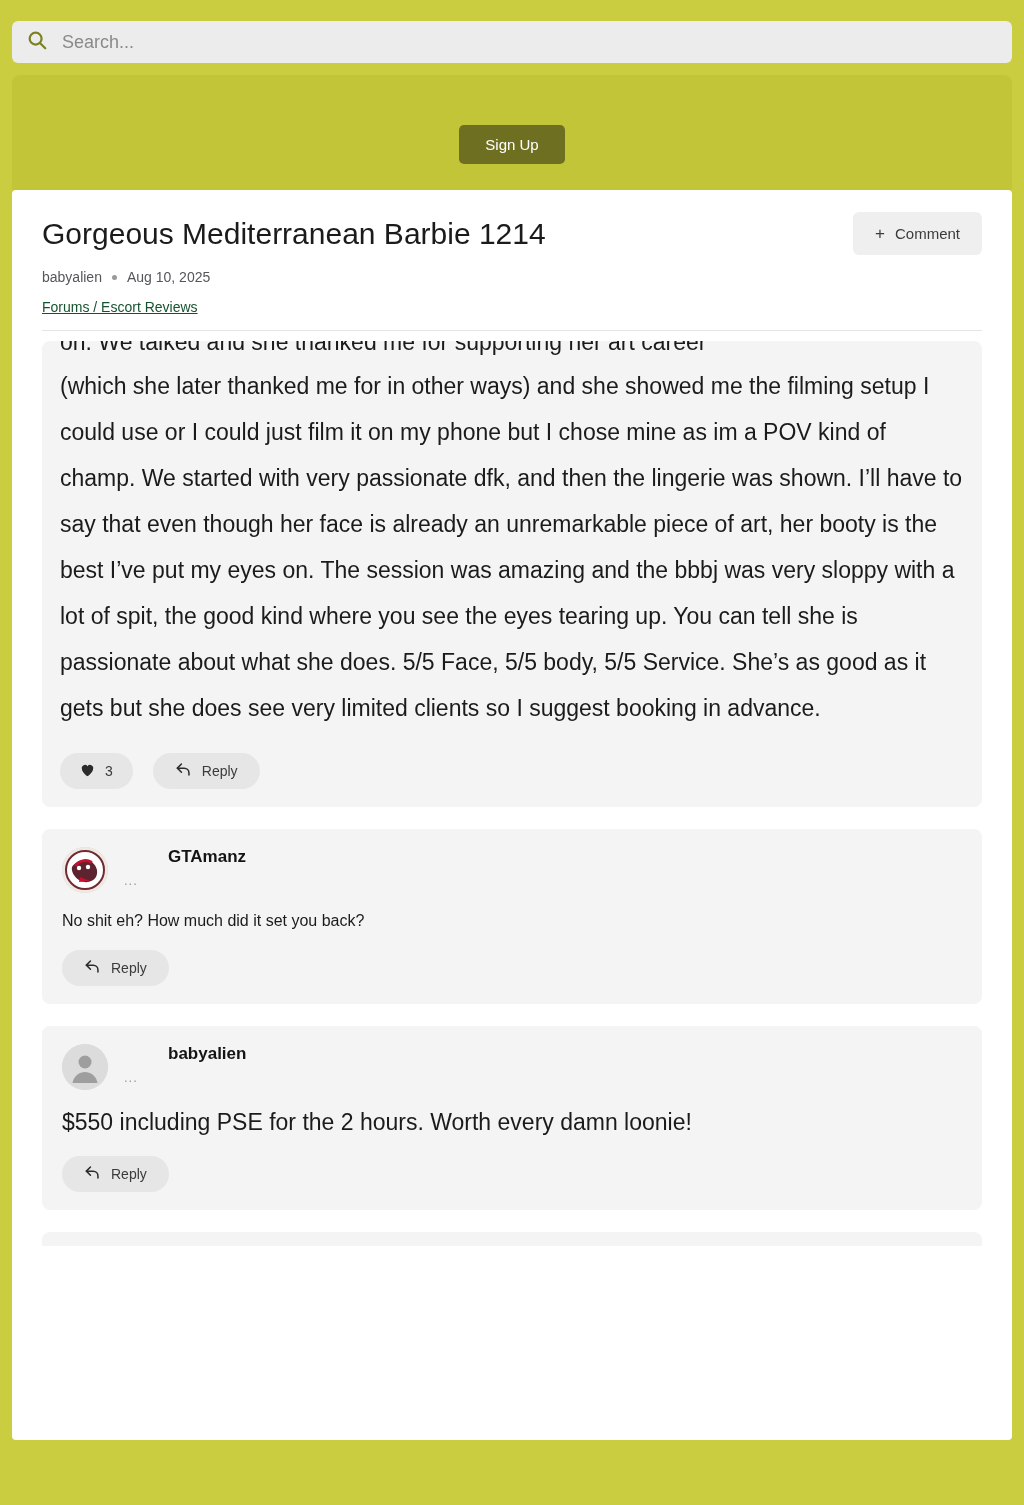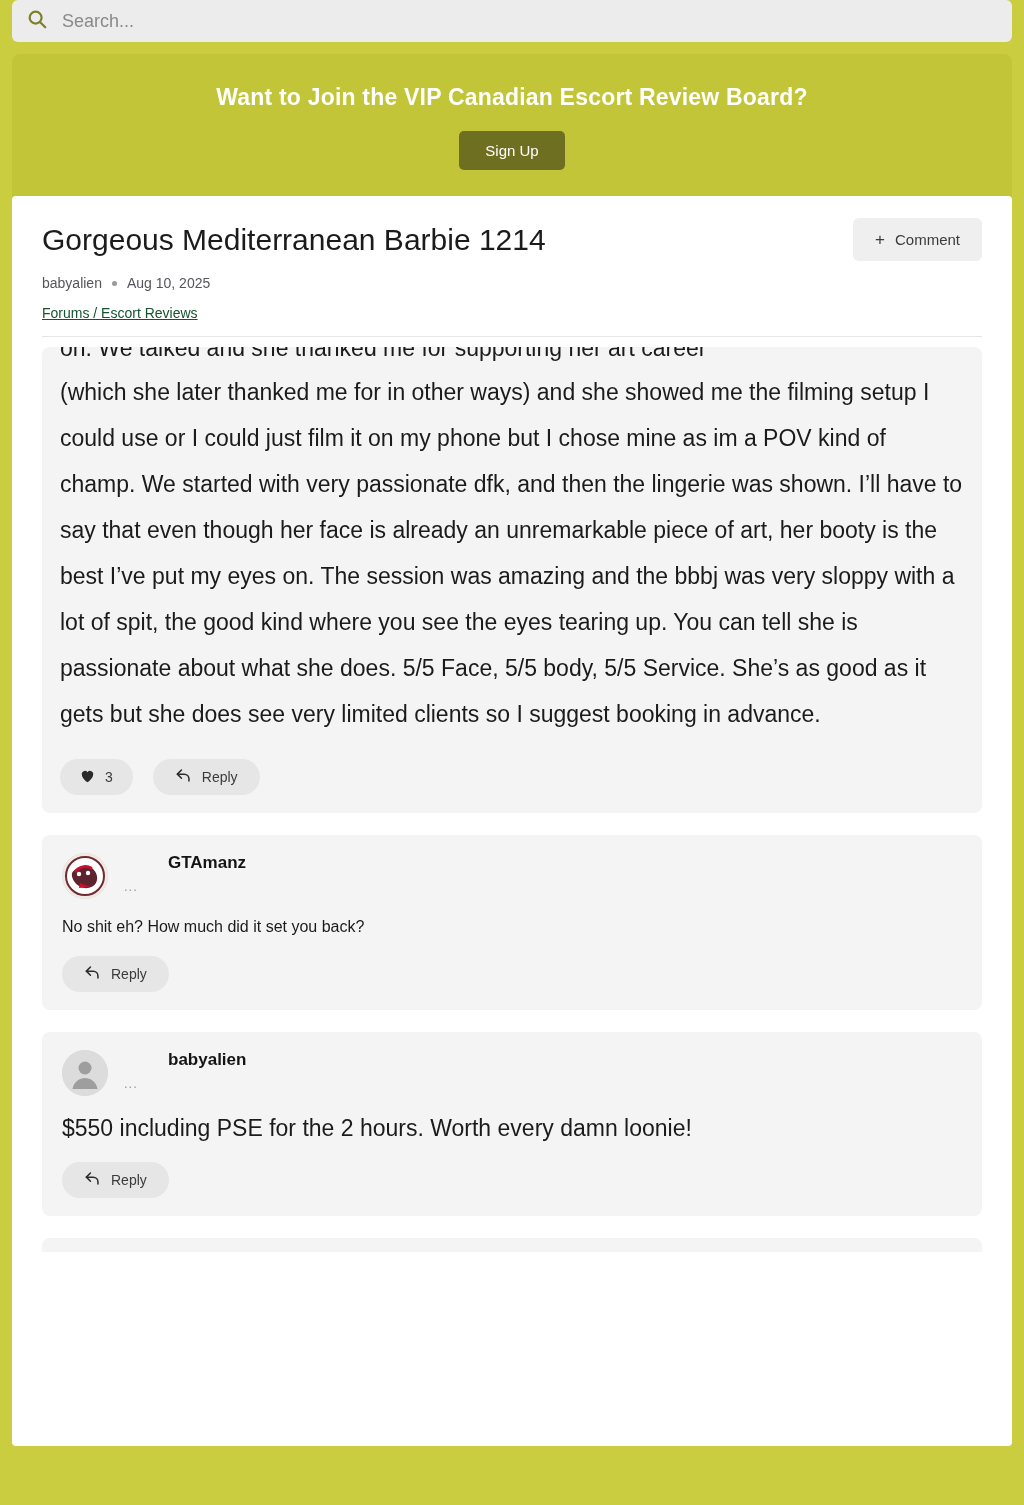--- a/index.html
+++ b/index.html
@@ -11,21 +11,21 @@
   .page {
     width: 1024px;
     min-height: 1505px;
     position: relative;
     background: #c9cd3f;
     overflow: hidden;
   }
 
   
   .search-wrap {
-    padding: 0 12px 12px 12px;
+    padding: 21px 12px 12px 12px;
     background: #c9cd3f;
   }
   .search-box {
     height: 42px;
     background: #ececec;
     border-radius: 6px;
     display: flex;
     align-items: center;
     padding: 0 14px;
     gap: 12px;
@@ -241,21 +241,20 @@
         <svg width="22" height="22" viewBox="0 0 24 24" fill="none" stroke="#7c8023" stroke-width="2.4" stroke-linecap="round">
           <circle cx="10.5" cy="10.5" r="6.5"></circle>
           <line x1="15.5" y1="15.5" x2="21" y2="21"></line>
         </svg>
       </span>
       <input class="search-input" type="text" placeholder="Search..." style="">
     </div>
   </div>
 
   <div class="banner">
-    <div class="banner-title">Want to Join the VIP Canadian Escort Review Board?</div>
     <button class="signup-btn">Sign Up</button>
   </div>
 
   <div class="content">
 
     <div class="title-row">
       <div class="post-title">Gorgeous Mediterranean Barbie 1214</div>
       <button class="comment-btn">
         <span class="plus">+</span>
         <span>Comment</span>

